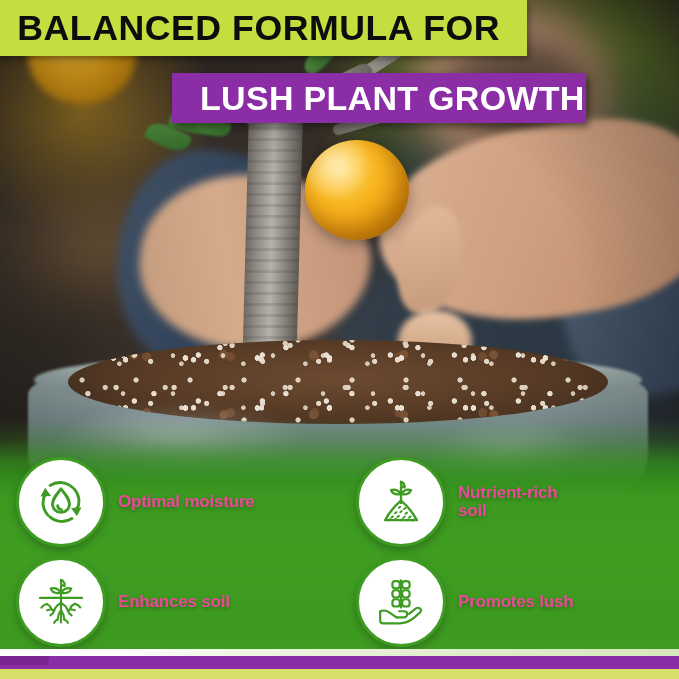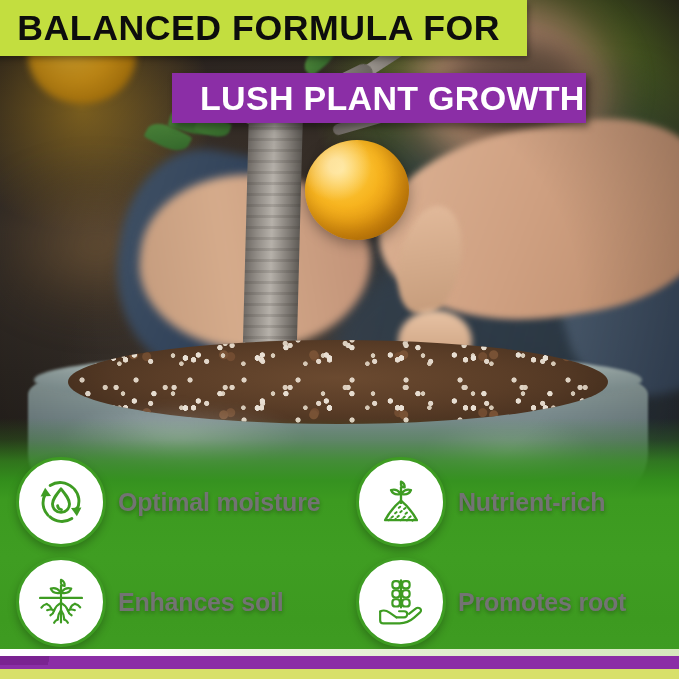--- a/index.html
+++ b/index.html
@@ -249,22 +249,22 @@
   .feat-icon{
     flex:0 0 auto;
     width:84px;height:84px;border-radius:50%;
     background:#ffffff;
     border:3px solid #3e9c22;
     box-shadow:0 4px 8px rgba(0,0,0,.25);
     display:flex;align-items:center;justify-content:center;
   }
   .feat-icon svg{width:58px;height:58px;display:block;}
   .feat-text{
-    color:#737373;
-    font-size:25px;
+    color:#ec4899;
+    font-size:17px;
     font-weight:bold;
     line-height:1.06;
     letter-spacing:-.2px;
     text-shadow:0 2px 4px rgba(0,0,0,.3);
     font-family:"Liberation Sans", sans-serif;
   }
   .feat-text .l2{display:block;}
 
   
   .stripe-white{
@@ -389,20 +389,21 @@
               <path d="M24.8 51.8l1.5-1.2"></path>
             <path d="M31.6 52.2l1.5-1.2"></path>
               <path d="M38.4 52.4l1.5-1.2"></path>
             <path d="M18.4 52.2l1.5-1.2"></path>
               <path d="M44.6 52.6l1.5-1.2"></path>
           </g>
         </svg>
       </div>
       <div class="feat-text">
         <span>Nutrient-rich</span>
+        <span class="l2">soil</span>
       </div>
     </div>
 
     <div class="feat">
       <div class="feat-icon">
         <svg viewBox="0 0 64 64" fill="none" stroke="#3e9c22" stroke-width="2.4" stroke-linecap="round" stroke-linejoin="round" aria-hidden="true">
           <path d="M32 7.5c3 1.4 4.3 3.8 4 6.7-3 .2-4.7-1.5-4-6.7z"></path>
           <path d="M32 14v12"></path>
           <path d="M31 20.5c-2.7-3.5-6.6-4.4-10.3-3.3 1.4 3.7 5 5.6 10.3 4.7z"></path>
           <path d="M33 20.5c2.7-3.5 6.6-4.4 10.3-3.3-1.4 3.7-5 5.6-10.3 4.7z"></path>
@@ -440,21 +441,21 @@
             <rect x="33.3" y="9" width="8.2" height="8" rx="3.2"></rect>
             <rect x="33.3" y="19" width="8.2" height="8" rx="3.2"></rect>
             <rect x="33.3" y="29" width="8.2" height="8" rx="3.2"></rect>
           </g>
           <path d="M9 42.5c3.5-2 7-1.2 10.4 1.2l7.5 5.2"></path>
           <path d="M9 42.5v9.5c0 2 1.5 3.6 3.5 3.6h18c5.8 0 11.3-2.2 16-6.3l6.5-5.8c1.6-1.4 1.4-3.6-.4-4.6-1.4-.8-3.1-.6-4.4.4l-7.4 5.7"></path>
           <path d="M26.9 48.9h8.6c1.9 0 3.4-1.5 3.4-3.3 0-1.9-1.5-3.4-3.4-3.4h-5.6"></path>
         </svg>
       </div>
       <div class="feat-text">
-        <span>Promotes root</span>
+        <span>Promotes lush</span>
       </div>
     </div>
   </div>
 
   <div class="stripe-white"></div>
   <div class="stripe-purple"></div>
   <div class="stripe-purple-dark"></div>
   <div class="stripe-notch"></div>
   <div class="stripe-yellow"></div>
 

